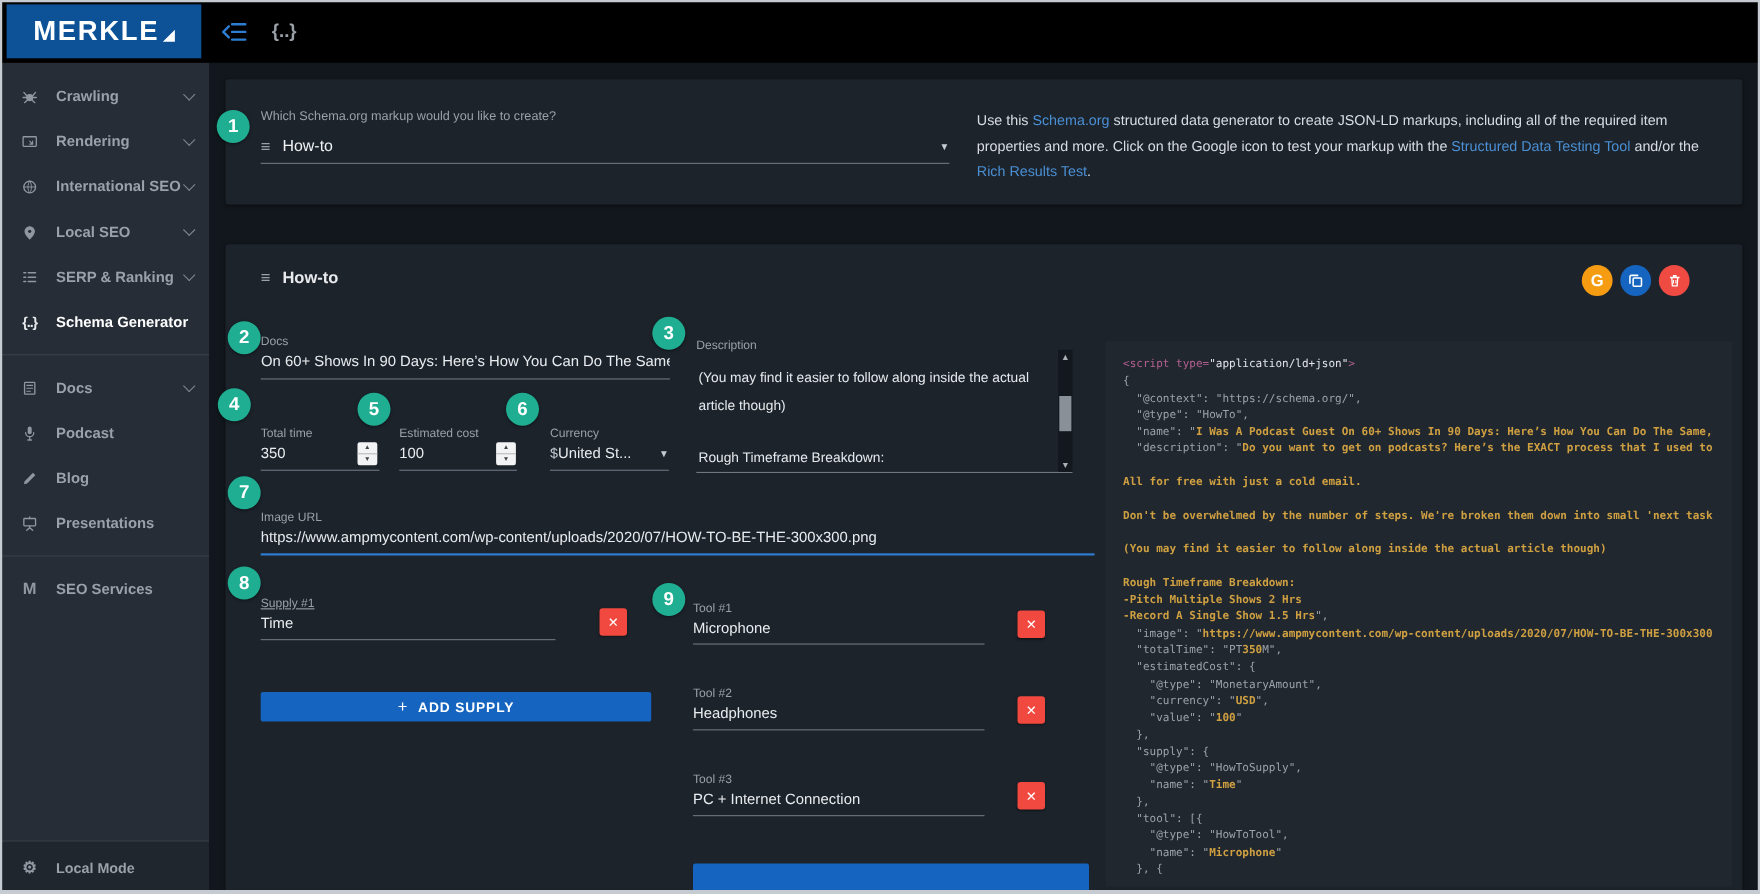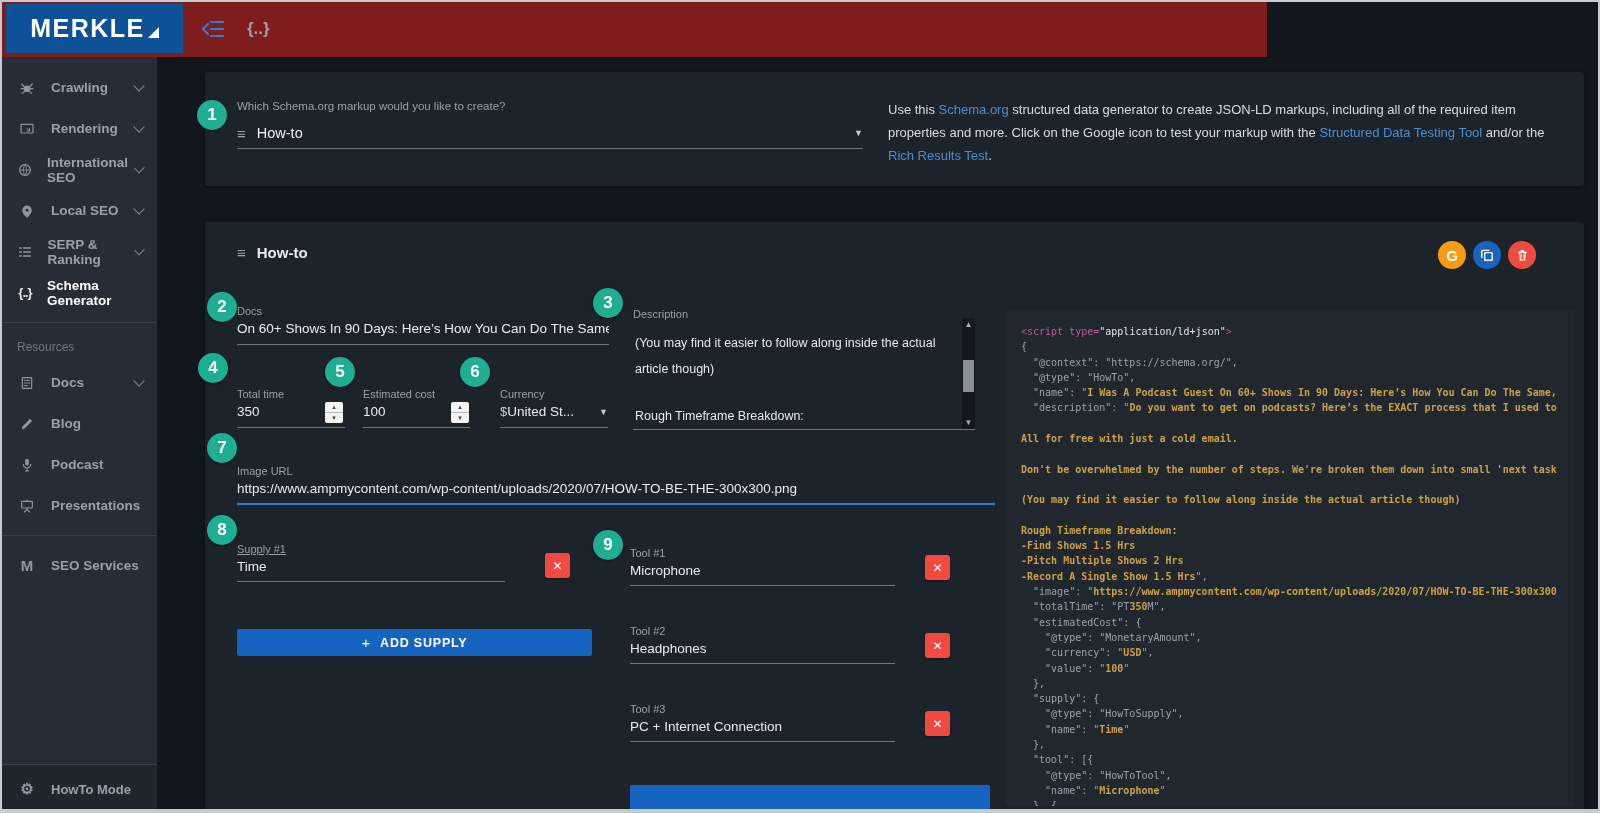--- a/index.html
+++ b/index.html
@@ -1,30 +1,30 @@
 <!DOCTYPE html>
 <html><head>
 <meta charset="utf-8">
 <style>
   html,body{margin:0;padding:0;}
   body{width:1600px;height:813px;position:relative;overflow:hidden;background:#12171d;
        font-family:"Liberation Sans",sans-serif;-webkit-font-smoothing:antialiased;}
   .frame{position:absolute;inset:0;border:2px solid #c6cbd1;border-bottom:4px solid #c6cbd1;pointer-events:none;z-index:50;}
 
   
-  .header{position:absolute;left:0;top:0;width:1267px;height:57px;background:#7f1d1d;display:flex;align-items:center;z-index:10;text-align:right;}
+  .header{position:absolute;left:0;top:0;width:1600px;height:57px;background:#000000;display:flex;align-items:center;z-index:10;text-align:right;}
   .logo-box{width:177px;height:49px;margin:4px 0 4px 6px;background:#0d5296;display:flex;align-items:center;justify-content:center;}
   .logo-text{color:#fff;font-weight:bold;font-size:25px;letter-spacing:1.5px;}
   .logo-tri{width:0;height:0;border-left:11px solid transparent;border-bottom:11px solid #ffffff;margin:8px 0 0 3px;}
   .collapse{margin-left:18px;color:#2d7dd2;cursor:pointer;display:flex;align-items:center;}
   .title-icon{margin-left:22px;color:#9aa1a9;font-weight:bold;font-size:17px;}
   .page-title{margin-left:9px;color:#ccd2d9;font-weight:bold;font-size:20px;letter-spacing:.2px;}
 
   
-  .sidebar{position:absolute;left:0;top:57px;bottom:0;width:157px;background:#262d36;z-index:9;padding-top:10px;box-sizing:border-box;}
+  .sidebar{position:absolute;left:0;top:57px;bottom:0;width:190px;background:#262d36;z-index:9;padding-top:10px;box-sizing:border-box;}
   .side-item{height:41px;display:flex;align-items:center;padding:0 14px 0 17px;color:#99a1aa;font-size:13.5px;font-weight:bold;cursor:pointer;}
   .side-item .ic{width:20px;display:flex;justify-content:center;margin-right:14px;color:#8f97a0;}
   .side-item.active{color:#ffffff;}
   .side-item.active .ic{color:#e8eaee;}
   .side-item .grow{flex:1;}
   .chev{width:7px;height:7px;border-right:1.6px solid #7d8590;border-bottom:1.6px solid #7d8590;transform:rotate(45deg);margin-top:-4px;}
   .sdiv{border-top:1px solid #3a414b;margin:9px 0;}
   .res-label{color:#6e7680;font-size:12px;padding:8px 17px 8px;}
   .ticon{font-weight:bold;font-size:13px;letter-spacing:-1px;}
   .side-footer{position:absolute;bottom:0;left:0;right:0;height:48px;background:#20262e;border-top:1px solid #3a414b;display:flex;align-items:center;padding:0 17px;color:#99a1aa;font-size:13px;font-weight:bold;cursor:pointer;}
@@ -172,76 +172,75 @@
       </div>
       <div class="side-item active">
         <span class="ic">
           <span class="ticon">{..}</span>
         </span>
         <span>Schema Generator</span>
         <span class="grow"></span>
       </div>
     </div>
   <div class="sdiv"></div>
-  <div class="res-label">Resources</div>
   <div id="sb-res">
       <div class="side-item">
         <span class="ic">
           <svg width="16" height="16" viewBox="0 0 24 24" fill="none" stroke="currentColor" stroke-width="1.8" stroke-linecap="round">
             <rect x="5" y="4" width="14" height="16" rx="1"></rect>
             <path d="M8 8h8M8 12h8M8 16h5" stroke-width="1.4"></path>
           </svg>
         </span>
         <span>Docs</span>
         <span class="grow"></span>
         <span class="chev"></span>
       </div>
       <div class="side-item">
         <span class="ic">
           <svg width="16" height="16" viewBox="0 0 24 24" fill="none" stroke="currentColor" stroke-width="1.8" stroke-linecap="round">
-            <path d="M4 20l1.2-4.4L16.5 4.3l3.2 3.2L8.4 18.8 4 20z" fill="currentColor" stroke="none"></path>
-          </svg>
-        </span>
-        <span>Blog</span>
-        <span class="grow"></span>
-      </div>
-      <div class="side-item">
-        <span class="ic">
-          <svg width="16" height="16" viewBox="0 0 24 24" fill="none" stroke="currentColor" stroke-width="1.8" stroke-linecap="round">
             <rect x="9.3" y="2.5" width="5.4" height="10.5" rx="2.7" fill="currentColor" stroke="none"></rect>
             <path d="M6.5 11a5.5 5.5 0 0 0 11 0M12 16.8V21M9.5 21h5"></path>
           </svg>
         </span>
         <span>Podcast</span>
         <span class="grow"></span>
       </div>
       <div class="side-item">
         <span class="ic">
           <svg width="16" height="16" viewBox="0 0 24 24" fill="none" stroke="currentColor" stroke-width="1.8" stroke-linecap="round">
+            <path d="M4 20l1.2-4.4L16.5 4.3l3.2 3.2L8.4 18.8 4 20z" fill="currentColor" stroke="none"></path>
+          </svg>
+        </span>
+        <span>Blog</span>
+        <span class="grow"></span>
+      </div>
+      <div class="side-item">
+        <span class="ic">
+          <svg width="16" height="16" viewBox="0 0 24 24" fill="none" stroke="currentColor" stroke-width="1.8" stroke-linecap="round">
             <rect x="4" y="5" width="16" height="10" rx="1"></rect>
             <path d="M12 3v2M12 15v3M8 21l4-3.5 4 3.5"></path>
           </svg>
         </span>
         <span>Presentations</span>
         <span class="grow"></span>
       </div>
     </div>
   <div class="sdiv"></div>
   <div id="sb-serv">
       <div class="side-item">
         <span class="ic">
           <span class="ticon" style="font-size:15px;letter-spacing:0;">M</span>
         </span>
         <span>SEO Services</span>
         <span class="grow"></span>
       </div>
     </div>
   <div class="side-footer">
     <span class="ic">⚙</span>
-    <span>HowTo Mode</span>
+    <span>Local Mode</span>
   </div>
 </div>
 
 <div class="main">
 
   <div class="card card1">
     <div class="badge b1">1</div>
     <div class="question">Which Schema.org markup would you like to create?</div>
     <div class="sel-row">
       <span class="sel-ic">≡</span>
@@ -358,21 +357,20 @@
         <div class="line"><span class="plain">  "name": "</span><span class="val">I Was A Podcast Guest On 60+ Shows In 90 Days: Here’s How You Can Do The Same,</span></div>
         <div class="line"><span class="plain">  "description": "</span><span class="val">Do you want to get on podcasts? Here’s the EXACT process that I used to</span></div>
         <div class="line">&nbsp;</div>
         <div class="line"><span class="val">All for free with just a cold email.</span></div>
         <div class="line">&nbsp;</div>
         <div class="line"><span class="val">Don't be overwhelmed by the number of steps. We're broken them down into small 'next task</span></div>
         <div class="line">&nbsp;</div>
         <div class="line"><span class="val">(You may find it easier to follow along inside the actual article though)</span></div>
         <div class="line">&nbsp;</div>
         <div class="line"><span class="val">Rough Timeframe Breakdown:</span></div>
-        <div class="line"><span class="val">-Find Shows 1.5 Hrs</span></div>
         <div class="line"><span class="val">-Pitch Multiple Shows 2 Hrs</span></div>
         <div class="line"><span class="val">-Record A Single Show 1.5 Hrs</span><span class="plain">",</span></div>
         <div class="line"><span class="plain">  "image": "</span><span class="val">https://www.ampmycontent.com/wp-content/uploads/2020/07/HOW-TO-BE-THE-300x300</span></div>
         <div class="line"><span class="plain">  "totalTime": "PT</span><span class="val">350</span><span class="plain">M",</span></div>
         <div class="line"><span class="plain">  "estimatedCost": {</span></div>
         <div class="line"><span class="plain">    "@type": "MonetaryAmount",</span></div>
         <div class="line"><span class="plain">    "currency": "</span><span class="val">USD</span><span class="plain">",</span></div>
         <div class="line"><span class="plain">    "value": "</span><span class="val">100</span><span class="plain">"</span></div>
         <div class="line"><span class="plain">  },</span></div>
         <div class="line"><span class="plain">  "supply": {</span></div>

